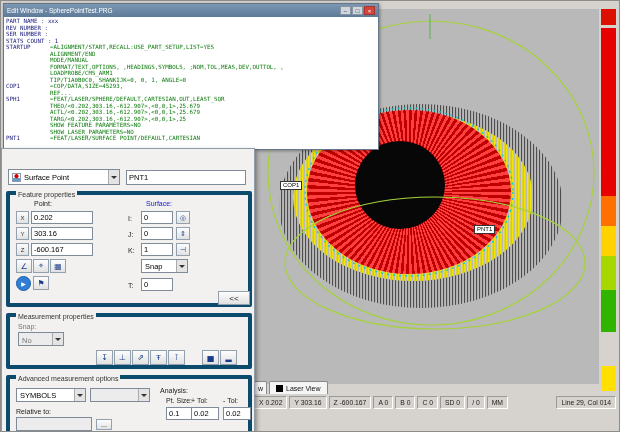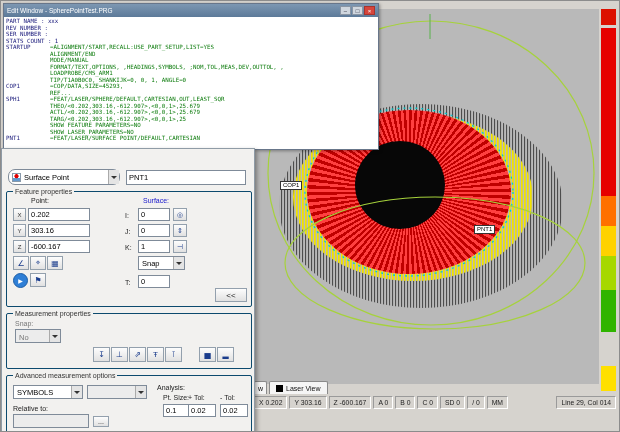--- a/index.html
+++ b/index.html
@@ -56,21 +56,21 @@
           text-align:center;border:1px solid #b03030;}
   .txt{position:absolute;border:1px solid #7f8b99;background:#fff;font-size:7.5px;height:14px;padding:0 2px;
        font-family:inherit;color:#000;width:60px;}
   .txt:disabled,.txt.dis{background:#ececec;color:#777;}
   .combo{position:absolute;display:flex;align-items:center;border:1px solid #7f8b99;background:#fff;height:14px;
          font-size:7.5px;padding:0 13px 0 3px;color:#000;white-space:nowrap;}
   .combo .carrow{position:absolute;right:0;top:0;bottom:0;width:11px;background:#e4e4e4;border-left:1px solid #aaa;
                  display:flex;align-items:center;justify-content:center;}
   .carrow::before{content:"";border:3px solid transparent;border-top-color:#333;margin-top:3px;}
   .combo.dis{background:#ececec;color:#777;}
-  .group{position:absolute;border:1px solid #0c4a6e;border-radius:2px;}
+  .group{position:absolute;border:4px solid #0c4a6e;border-radius:2px;}
   .glabel{position:absolute;top:-5px;left:6px;background:#f2f1ef;font-size:7px;color:#333;padding:0 2px;line-height:9px;}
   .lbl{position:absolute;font-size:7px;color:#222;line-height:9px;white-space:nowrap;}
   .lbl.blue{color:#1414cc;}
   .lbl.gray{color:#777;}
   .sbtn{position:absolute;border:1px solid #93a0ad;background:linear-gradient(#fdfdfd,#e1e1e1);font-size:8px;
         color:#1a3c8c;display:flex;align-items:center;justify-content:center;padding:0;font-family:inherit;}
   .axisbtn{width:13px;height:13px;font-size:6px;color:#333;}
   .mini{width:14px;height:13px;font-size:7px;}
   .tbtn{width:16px;height:14px;position:static;margin-right:1px;}
   .mbtn{width:17px;height:15px;position:static;margin-right:1px;font-size:8px;}
@@ -181,21 +181,21 @@
         <div class="eline"><span class="eh"></span><span class="eb">ACTL/&lt;0.202,303.16,-612.907&gt;,&lt;0,0,1&gt;,25.679</span></div>
         <div class="eline"><span class="eh"></span><span class="eb">TARG/&lt;0.202,303.16,-612.907&gt;,&lt;0,0,1&gt;,25</span></div>
         <div class="eline"><span class="eh"></span><span class="eb">SHOW FEATURE PARAMETERS=NO</span></div>
         <div class="eline"><span class="eh"></span><span class="eb">SHOW_LASER_PARAMETERS=NO</span></div>
         <div class="eline"><span class="eh">PNT1</span><span class="eb">=FEAT/LASER/SURFACE POINT/DEFAULT,CARTESIAN</span></div>
       </div>
   </div>
 
   <div class="dlg">
 
-    <div class="combo" style="left:6px;top:20px;width:112px;height:16px;border-radius:7px;">
+    <div class="combo" style="left:6px;top:20px;width:112px;height:16px;">
       <span class="ftico"></span>
       <span>Surface Point</span>
       <span class="carrow"></span>
     </div>
     <input class="txt" style="left: 124px; top: 21px; width: 120px; height: 15px;" value="PNT1">
 
     <div class="group" style="left:4px;top:42px;width:246px;height:116px;">
       <span class="glabel">Feature properties</span>
       <span class="lbl" style="left:24px;top:4px;">Point:</span>
       <span class="lbl blue" style="left:136px;top:4px;">Surface:</span>

